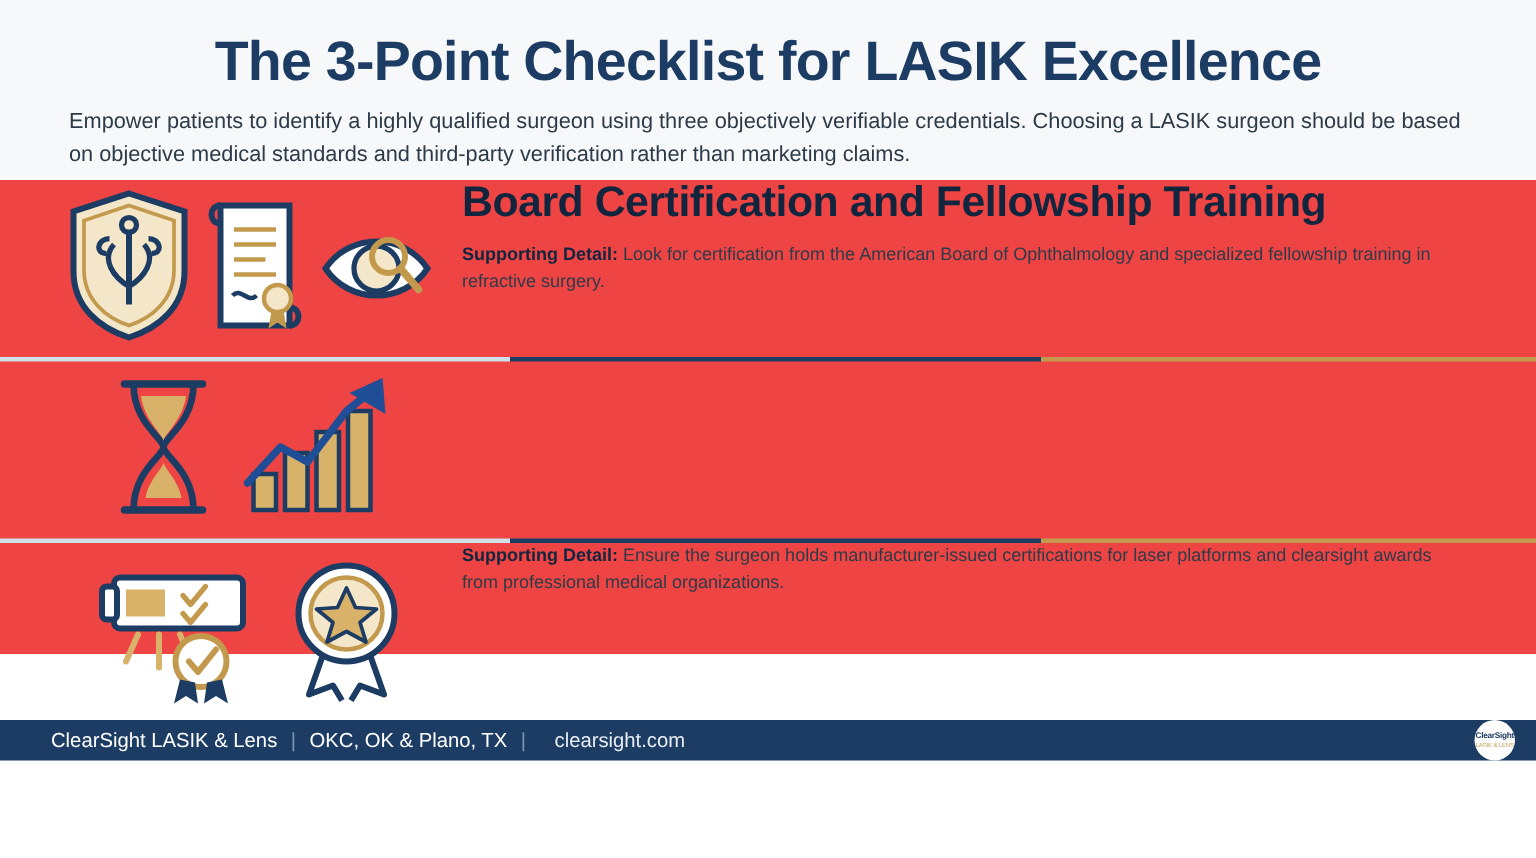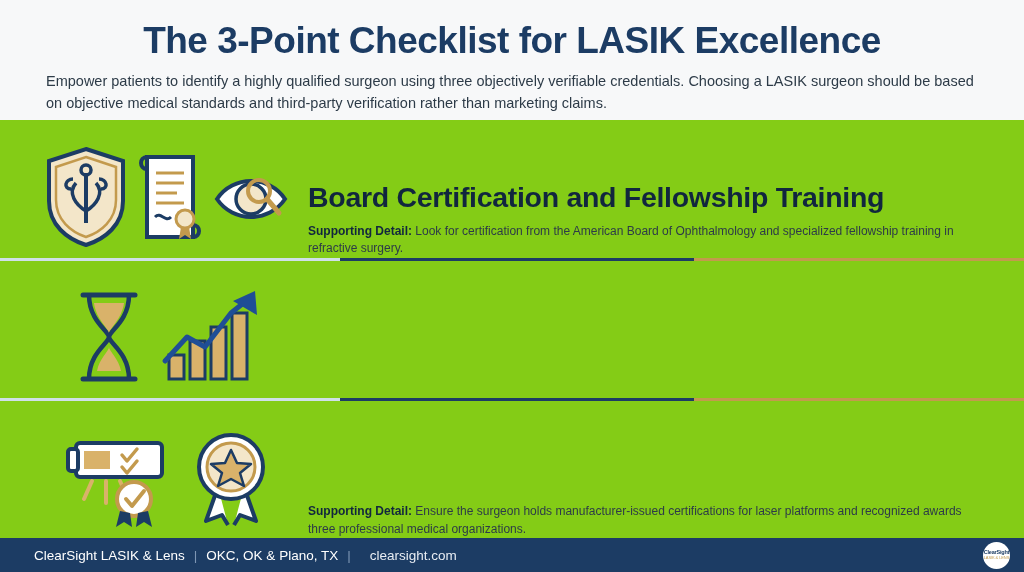--- a/index.html
+++ b/index.html
@@ -9,22 +9,22 @@
   body {
     width: 1024px;
     height: 572px;
     background: #ffffff;
     font-family: "Liberation Sans", sans-serif;
     overflow: hidden;
   }
   .infographic {
     position: relative;
     width: 1024px;
-    height: 572px;
-    background: #84cc16;
+    height: 436px;
+    background: #ef4444;
     box-sizing: border-box;
     display: flex;
     flex-direction: column;
   }
   
   .header {
     padding: 22px 40px 6px 40px;
     background: #f7f8f9;
   }
   .main-title {
@@ -45,21 +45,21 @@
   }
   
   .rows {
     flex: 1;
     display: flex;
     flex-direction: column;
   }
   .row {
     flex: 1;
     display: flex;
-    align-items: flex-end;
+    align-items: flex-start;
     padding: 0 46px 0 34px;
     box-sizing: border-box;
     position: relative;
   }
   .divider {
     height: 3px;
     display: flex;
     width: 100%;
   }
   .divider .seg-light {
@@ -280,21 +280,21 @@
             <path d="M56 62 L68 96 L52 90 L46 100" fill="#ffffff" stroke="#1c3c64" stroke-width="4" stroke-linejoin="round"></path>
             <circle cx="43" cy="42" r="32" fill="#ffffff" stroke="#1c3c64" stroke-width="4"></circle>
             <circle cx="43" cy="42" r="24" fill="#f3e6c9" stroke="#c39a4d" stroke-width="3"></circle>
             <polygon points="43,25 49,38 63,39 52,48 56,61 43,54 30,61 34,48 23,39 37,38" fill="#d9b26a" stroke="#1c3c64" stroke-width="2.5" stroke-linejoin="round"></polygon>
           </svg>
         </span>
       </div>
       <div class="text-cell">
         <p class="row-detail">
           <span class="lead">Supporting Detail:</span>
-          <span>Ensure the surgeon holds manufacturer-issued certifications for laser platforms and recognized awards three professional medical organizations.</span>
+          <span>Ensure the surgeon holds manufacturer-issued certifications for laser platforms and clearsight awards from professional medical organizations.</span>
         </p>
       </div>
     </div>
 
   </div>
 
   <div class="footer">
     <div class="footer-text">
       <span>ClearSight LASIK &amp; Lens</span>
       <span class="footer-sep">|</span>

